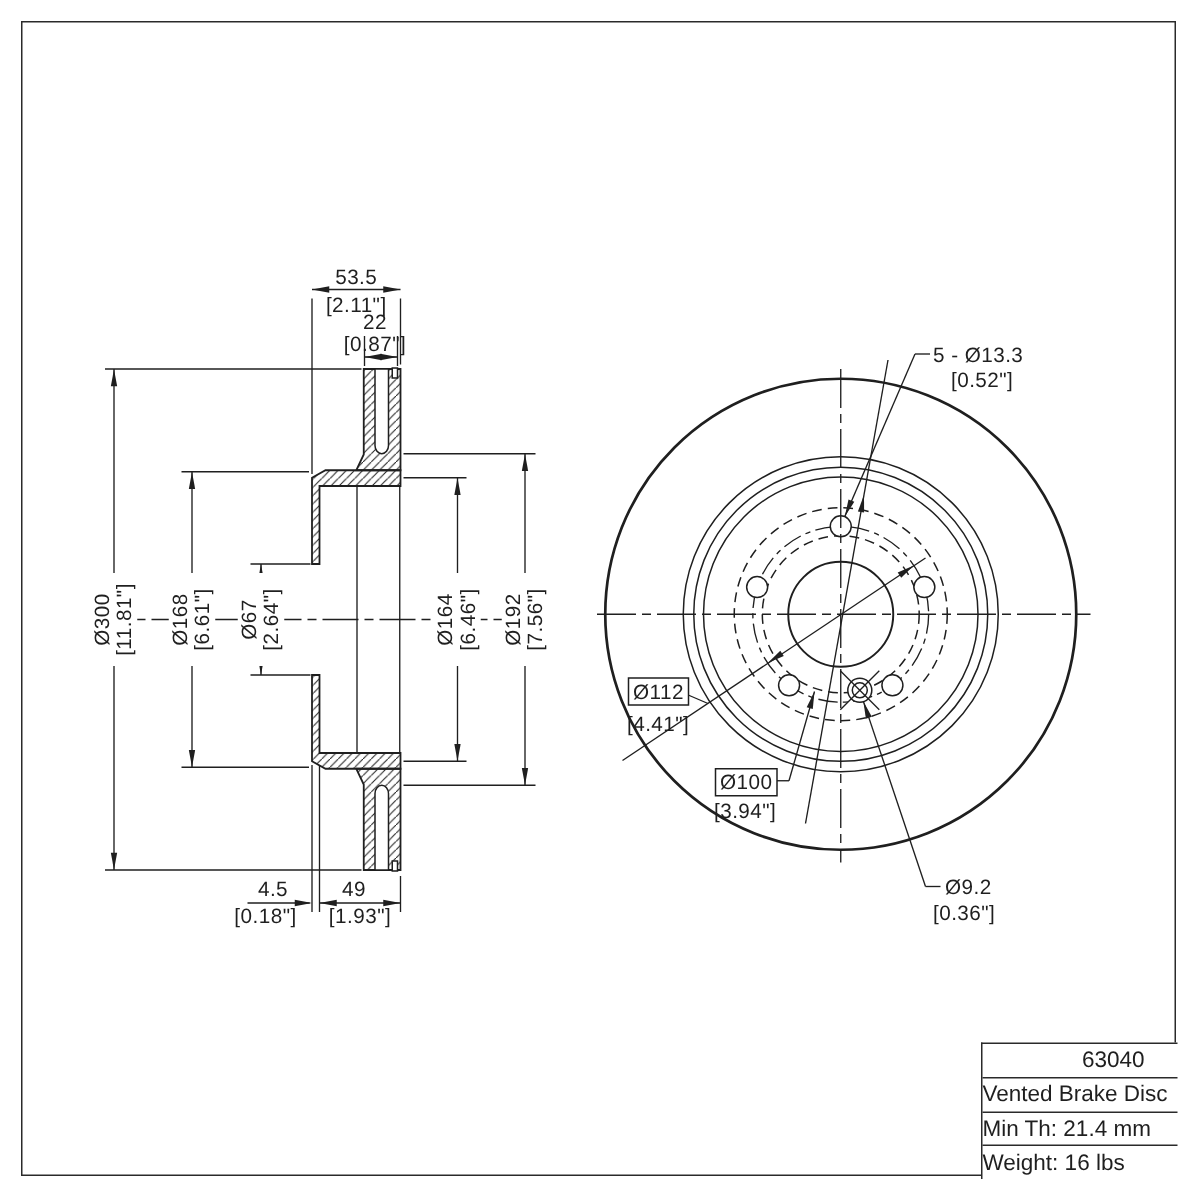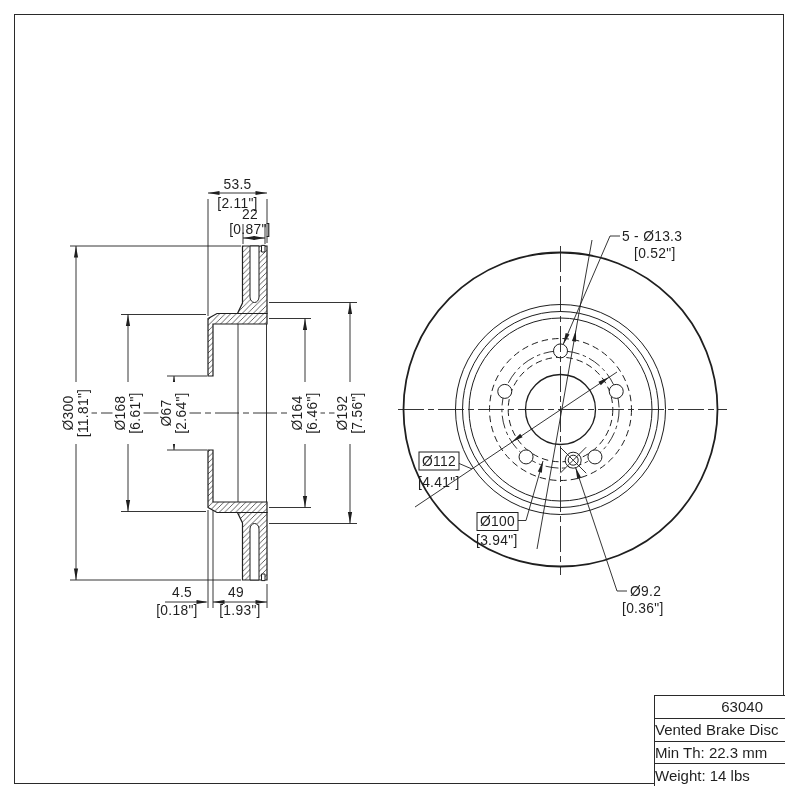--- a/index.html
+++ b/index.html
@@ -177,19 +177,19 @@
       </g>
     </svg>
   <div class="titleblock">
     <div class="tb-row right">
       <span>63040</span>
     </div>
     <div class="tb-row">
       <span>Vented Brake Disc</span>
     </div>
     <div class="tb-row">
-      <span>Min Th: 22.3 mm</span>
+      <span>Min Th: 21.4 mm</span>
     </div>
     <div class="tb-row">
-      <span>Weight: 14 lbs</span>
+      <span>Weight: 16 lbs</span>
     </div>
   </div>
 </div>
 
 </body></html>

